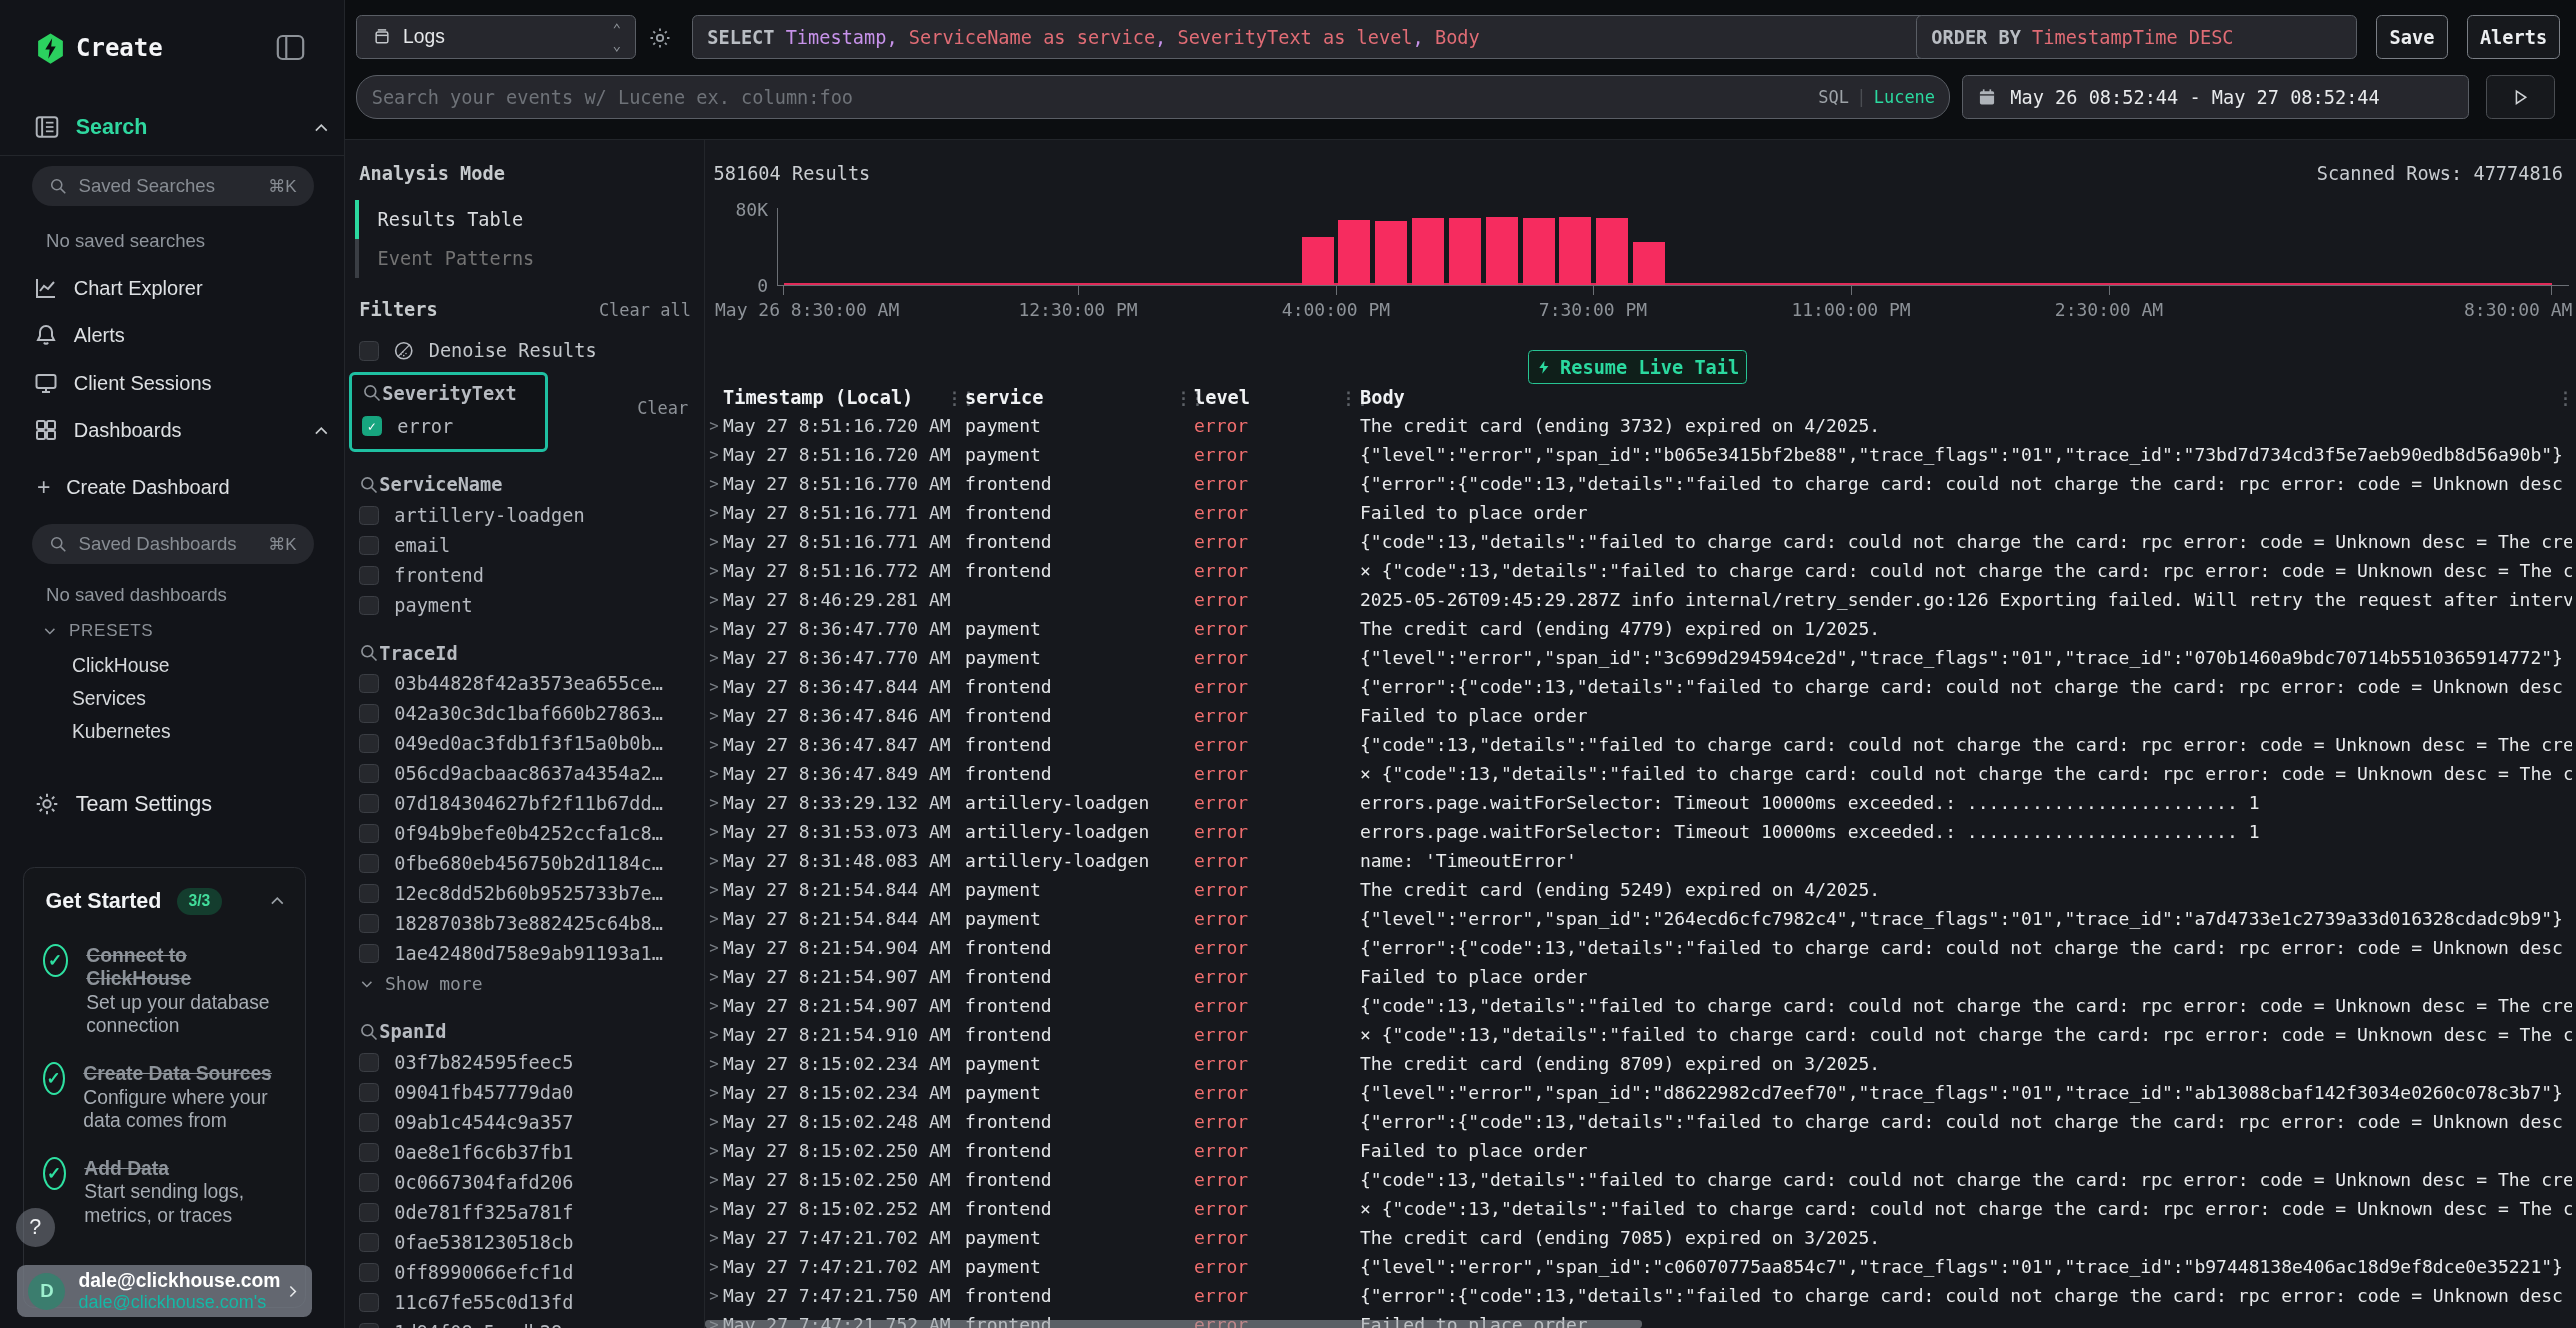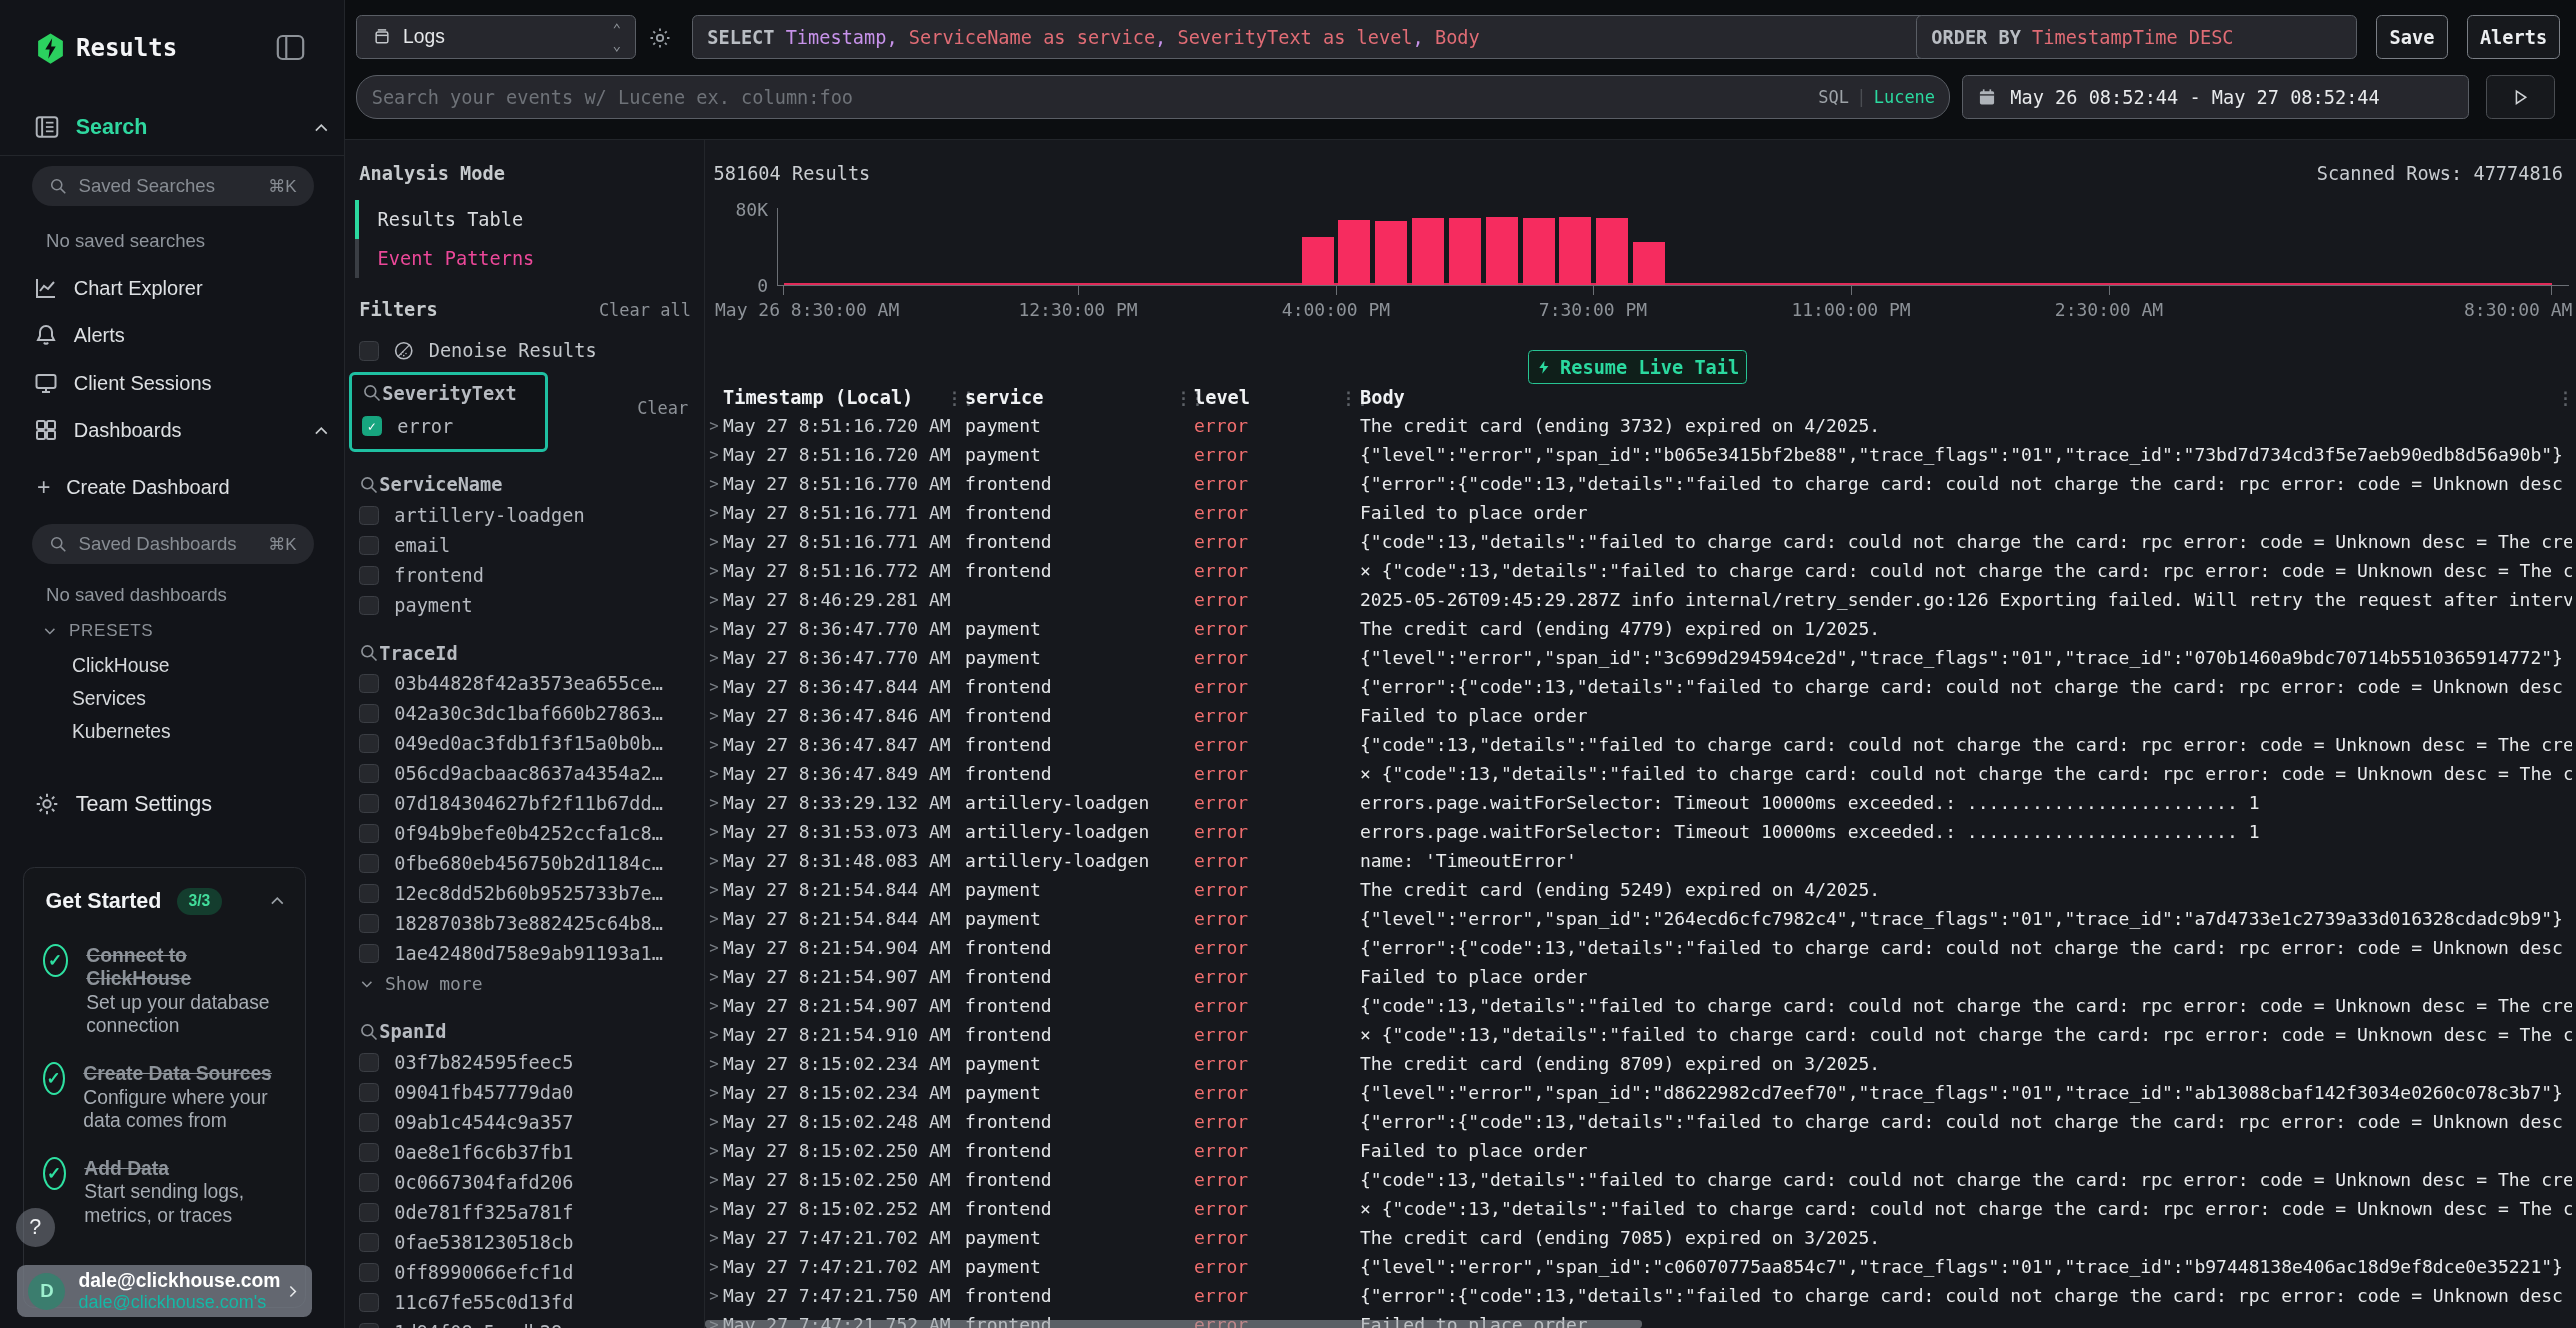--- a/index.html
+++ b/index.html
@@ -37,21 +37,21 @@
   .gs-sub { font-size:19.3px; color:#a7adb4; line-height:23.6px; }
   .gs-check { width:33px; height:33px; border:2.1px solid #2ee0a1; border-radius:50%; display:flex; align-items:center; justify-content:center; color:#2ee0a1; font-size:17px; font-weight:bold; }
   #help-fab { position:absolute; left:15.7px; top:1208px; width:39px; height:39px; border-radius:50%; background:rgba(140,145,155,0.45); color:#f0f2f4; font-size:21.5px; display:flex; align-items:center; justify-content:center; cursor:pointer; }
   #user-bar { position:absolute; left:17px; top:1265px; width:295px; height:52px; border-radius:8.6px; background:rgba(122,127,137,0.78); display:flex; align-items:center; padding:0 11.4px; cursor:pointer; }
   #user-avatar { width:37px; height:37px; border-radius:50%; background:#3b7d6e; color:#9df0cf; font-size:18.6px; font-weight:bold; display:flex; align-items:center; justify-content:center; }
 
   
   #filters { position:absolute; left:345px; top:140px; width:360px; height:1189px; background:#15171c; border-right:1.4px solid #23262b; overflow:hidden; font-family:"DejaVu Sans Mono",monospace; }
   .f-label { font-size:18.6px; font-weight:bold; color:#c6cacd; }
   .f-dim { font-size:17px; color:#8d9298; cursor:pointer; }
-  .mode-item { height:39px; display:flex; align-items:center; padding-left:18.6px; border-left:4.3px solid #3a3e44; font-size:18.6px; color:#ec4899; cursor:pointer; }
+  .mode-item { height:39px; display:flex; align-items:center; padding-left:18.6px; border-left:4.3px solid #3a3e44; font-size:18.6px; color:#737373; cursor:pointer; }
   .mode-item.active { border-left-color:#2bd99f; color:#d9dcdf; }
   .cb { width:19.3px; height:19.3px; border-radius:4.3px; background:#26282d; border:1.4px solid #3b3e44; flex:none; cursor:pointer; }
   .cb.checked { background:#17a57f; border-color:#17a57f; color:#fff; display:flex; align-items:center; justify-content:center; font-size:13.6px; font-weight:bold; }
   .fg-header { display:flex; align-items:center; height:31.5px; margin-top:17px; padding:0 13px 0 14.3px; }
   .fg-name { font-size:18.6px; font-weight:bold; color:#b7bbc1; }
   .fg-opt { display:flex; align-items:center; gap:15.7px; height:30px; padding-left:14.3px; font-size:18.6px; color:#b6bac0; }
   .fg-opt .lbl { white-space:nowrap; overflow:hidden; cursor:pointer; }
   .fg-more { display:flex; align-items:center; gap:10px; height:30px; padding-left:14.3px; color:#8d9298; font-size:18px; cursor:pointer; }
   .hl-box { border:3.6px solid #1fc0a2; border-radius:5.7px; margin:10px 0 2.9px 4.3px; width:199px; background:#111317; padding-bottom:5.7px; position:relative; }
   .hl-box .fg-header { margin-top:2.9px; padding-left:10px; }
@@ -86,21 +86,21 @@
 </head>
 <body>
 
 <div id="sidebar">
   <div class="abs" style="left:34px;top:31.5px;">
     <svg width="33" height="33" viewBox="0 0 24 24">
         <path d="M12 1 L21 6.5 V17.5 L12 23 L3 17.5 V6.5 Z" fill="#2bd15f"></path>
         <path d="M13.2 4.5 L8.2 12.8 H11.4 L10.4 19.5 L15.8 10.6 H12.5 Z" fill="#0c0e11"></path>
       </svg>
   </div>
-  <div class="abs mono" style="left:76px;top:34px;font-size:24px;font-weight:bold;color:#f4f5f7;">Results</div>
+  <div class="abs mono" style="left:76px;top:34px;font-size:24px;font-weight:bold;color:#f4f5f7;">Create</div>
   <div class="abs" style="left:276px;top:34px;cursor:pointer;">
     <svg width="29" height="27" viewBox="0 0 24 22">
         <rect x="1.5" y="1.5" width="21" height="19" rx="4" fill="none" stroke="#8d9298" stroke-width="1.8"></rect>
         <line x1="8.5" y1="1.5" x2="8.5" y2="20.5" stroke="#8d9298" stroke-width="1.8"></line>
       </svg>
   </div>
 
   <div class="nav-item" style="top:114px;">
     <span class="icon">
       <svg width="26" height="26" viewBox="0 0 24 24">

